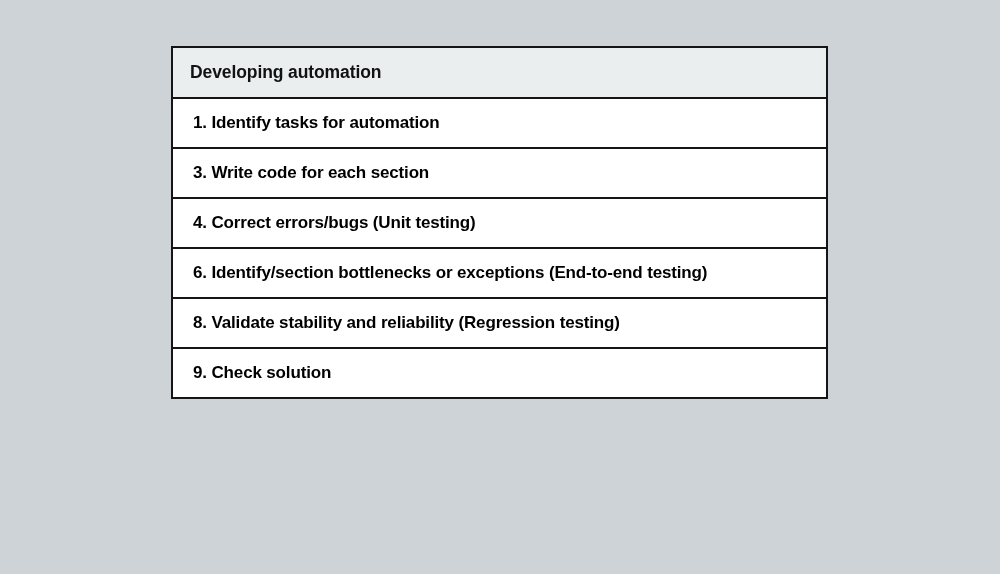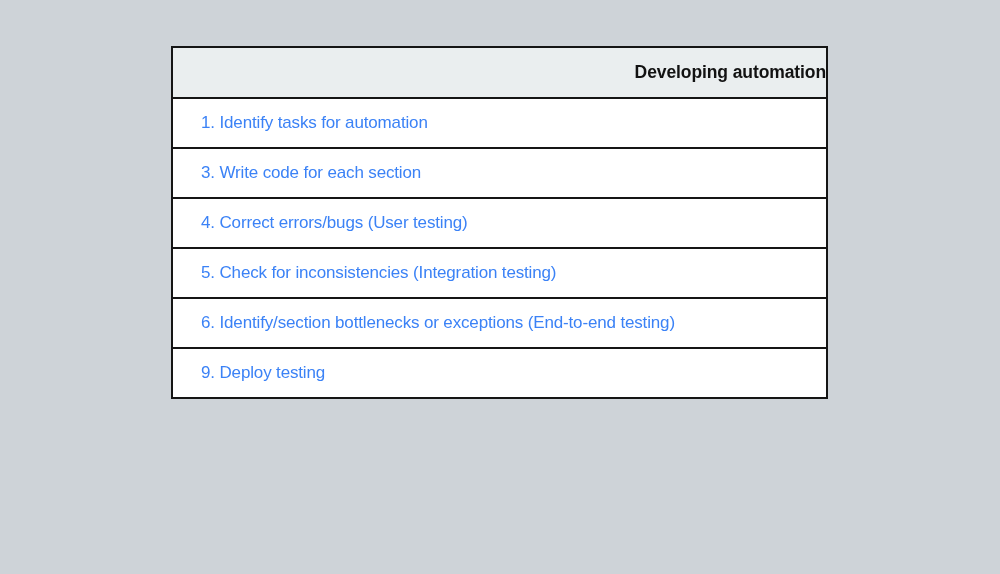--- a/index.html
+++ b/index.html
@@ -35,37 +35,37 @@
     border-collapse: collapse;
     table-layout: fixed;
     background: #ffffff;
     border: 2px solid #151515;
   }
 
   .proc-table tr.header-row th {
     background: #eaeeef;
     height: 49px;
     padding: 0 0 0 17px;
-    text-align: right;
+    text-align: left;
     vertical-align: middle;
     font-size: 17.5px;
     font-weight: bold;
     color: #121212;
     letter-spacing: -0.1px;
     border-bottom: 2px solid #151515;
   }
 
   .proc-table tr.step-row td {
     height: 48px;
-    padding: 0 10px 0 28px;
+    padding: 0 10px 0 20px;
     text-align: left;
     vertical-align: middle;
     font-size: 17px;
-    font-weight: normal;
-    color: #3b82f6;
+    font-weight: bold;
+    color: #000000;
     letter-spacing: -0.15px;
     white-space: nowrap;
     border-bottom: 2px solid #151515;
     background: #ffffff;
   }
 
   .proc-table tr.step-row:last-child td {
     border-bottom: none;
   }
 
@@ -88,27 +88,27 @@
         </tr>
       </thead>
       <tbody>
         <tr class="step-row">
           <td><span class="step-num">1.</span> <span class="step-text">Identify tasks for automation</span></td>
         </tr>
         <tr class="step-row">
           <td><span class="step-num">3.</span> <span class="step-text">Write code for each section</span></td>
         </tr>
         <tr class="step-row">
-          <td><span class="step-num">4.</span> <span class="step-text">Correct errors/bugs (User testing)</span></td>
-        </tr>
-        <tr class="step-row">
-          <td><span class="step-num">5.</span> <span class="step-text">Check for inconsistencies (Integration testing)</span></td>
+          <td><span class="step-num">4.</span> <span class="step-text">Correct errors/bugs (Unit testing)</span></td>
         </tr>
         <tr class="step-row">
           <td><span class="step-num">6.</span> <span class="step-text">Identify/section bottlenecks or exceptions (End-to-end testing)</span></td>
         </tr>
         <tr class="step-row">
-          <td><span class="step-num">9.</span> <span class="step-text">Deploy testing</span></td>
+          <td><span class="step-num">8.</span> <span class="step-text">Validate stability and reliability (Regression testing)</span></td>
+        </tr>
+        <tr class="step-row">
+          <td><span class="step-num">9.</span> <span class="step-text">Check solution</span></td>
         </tr>
       </tbody>
     </table>
   </div>
 </div>
 
 </body></html>

